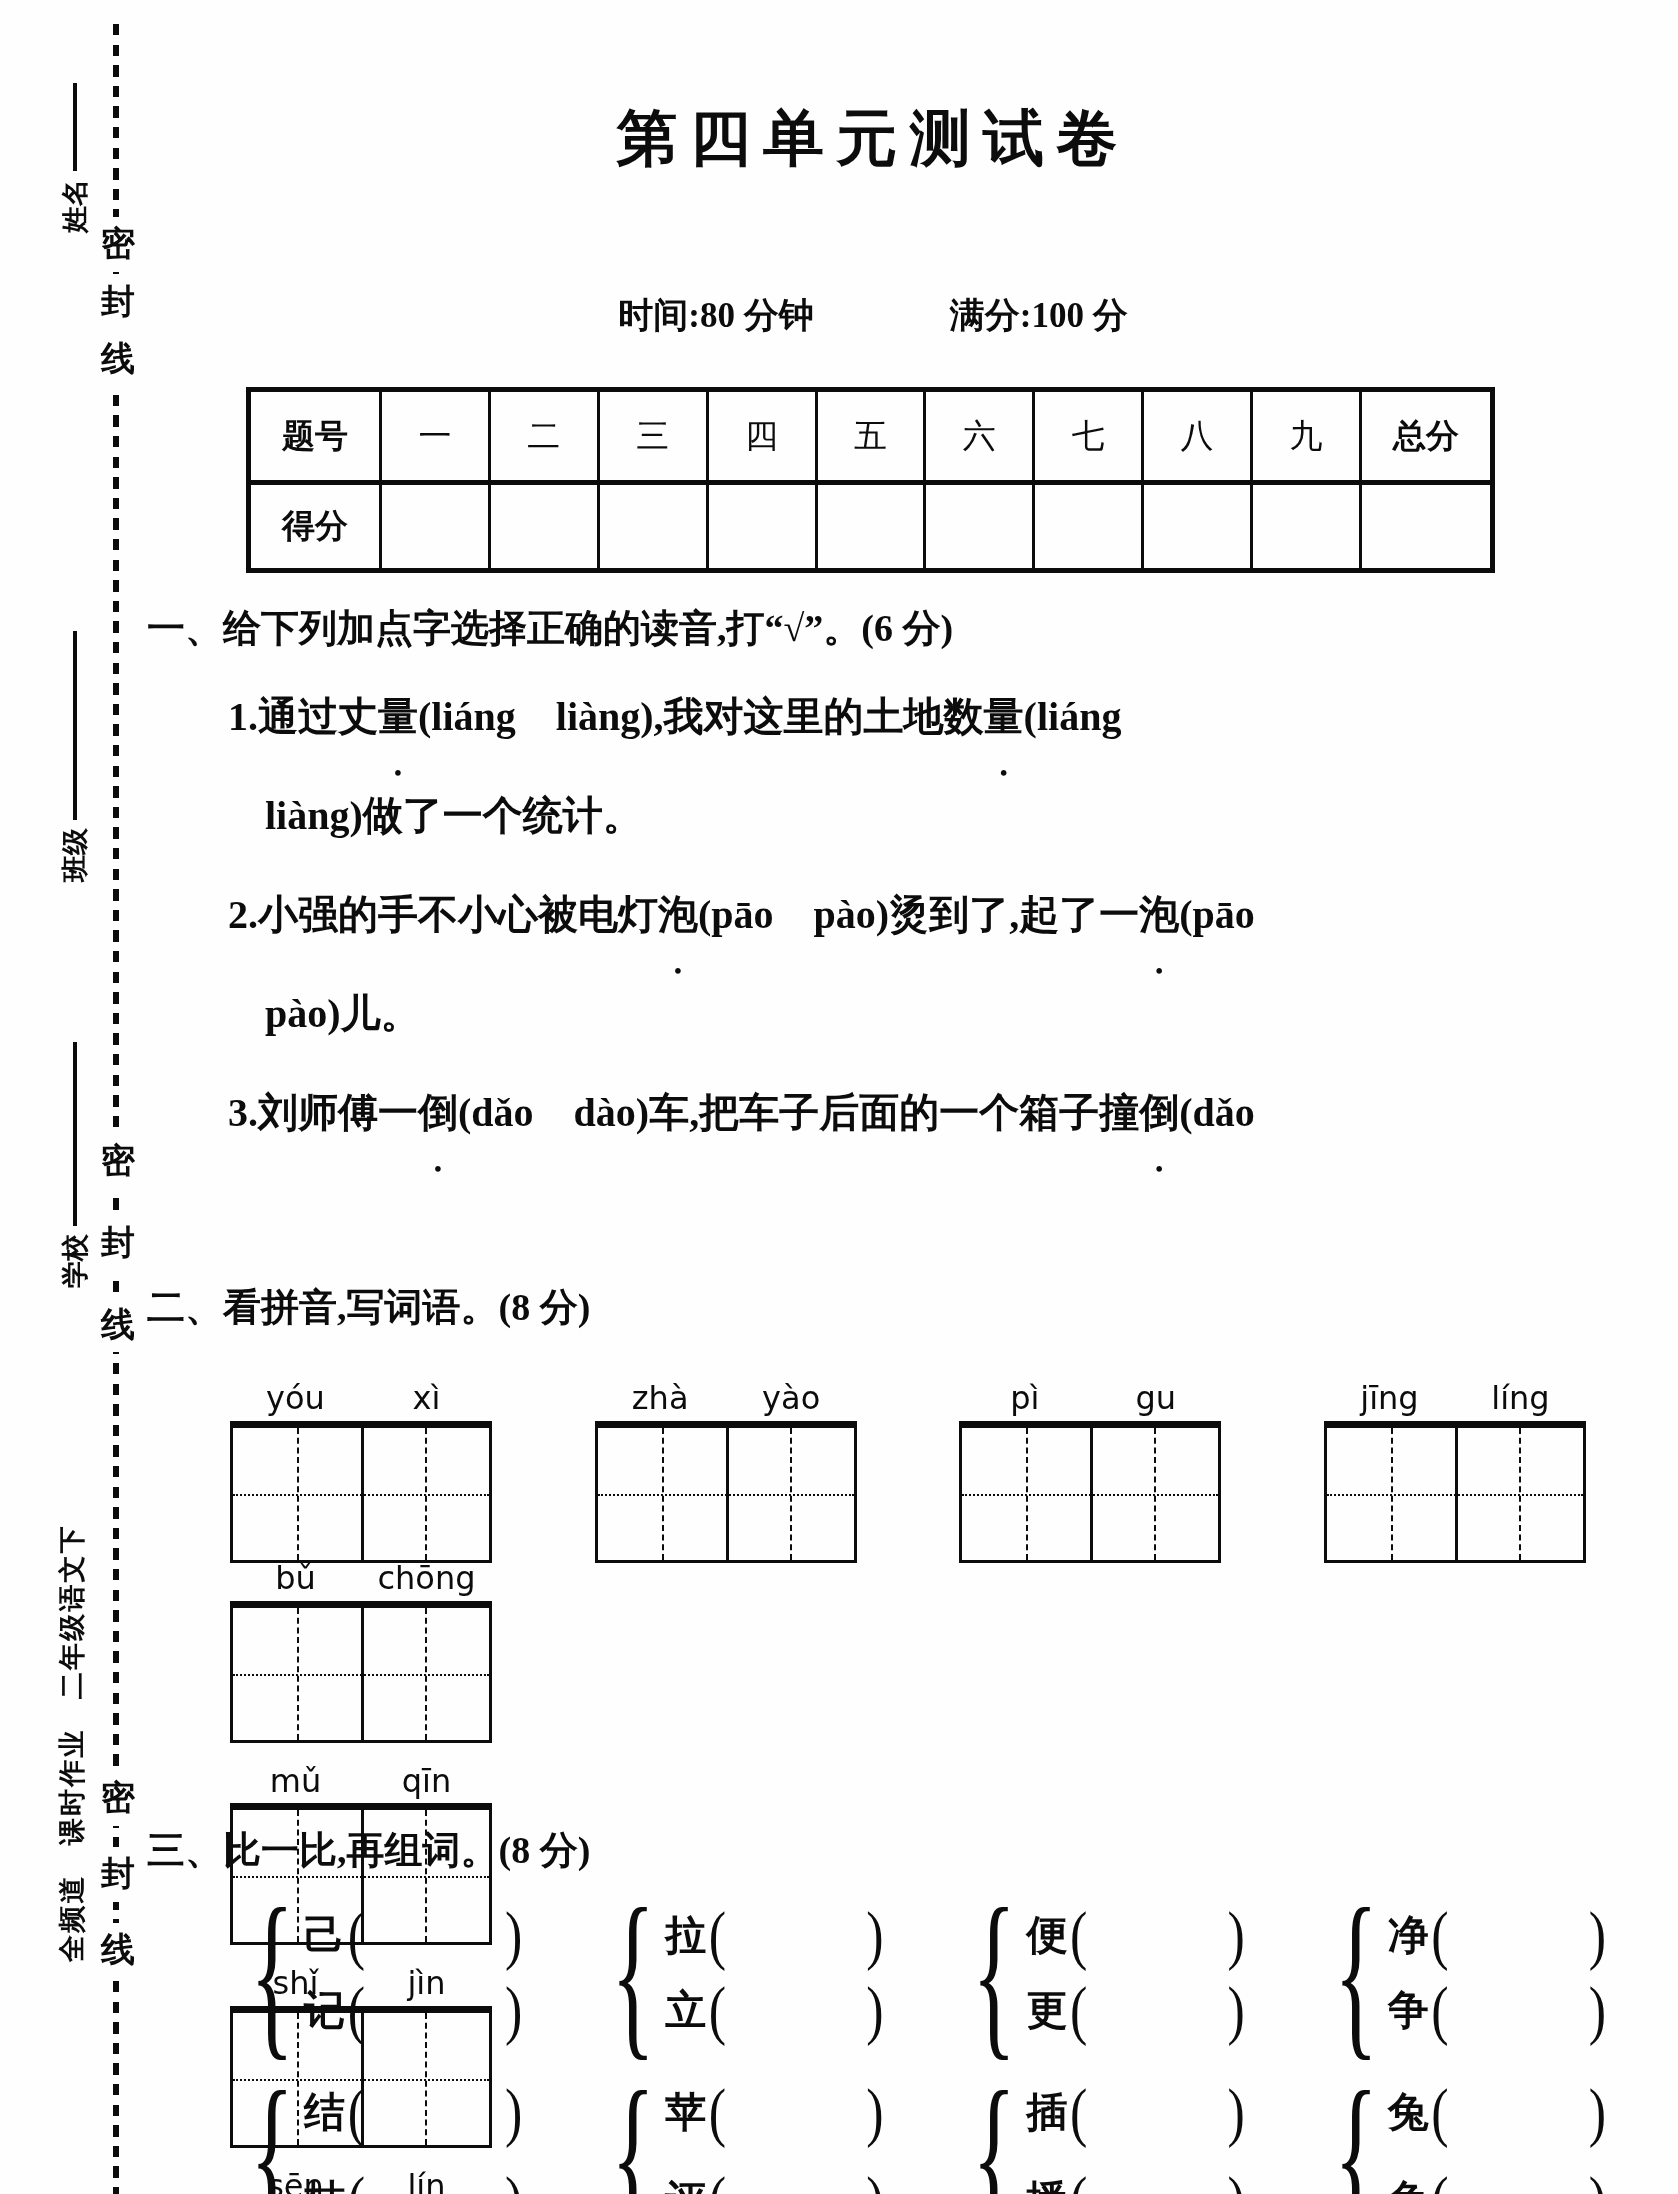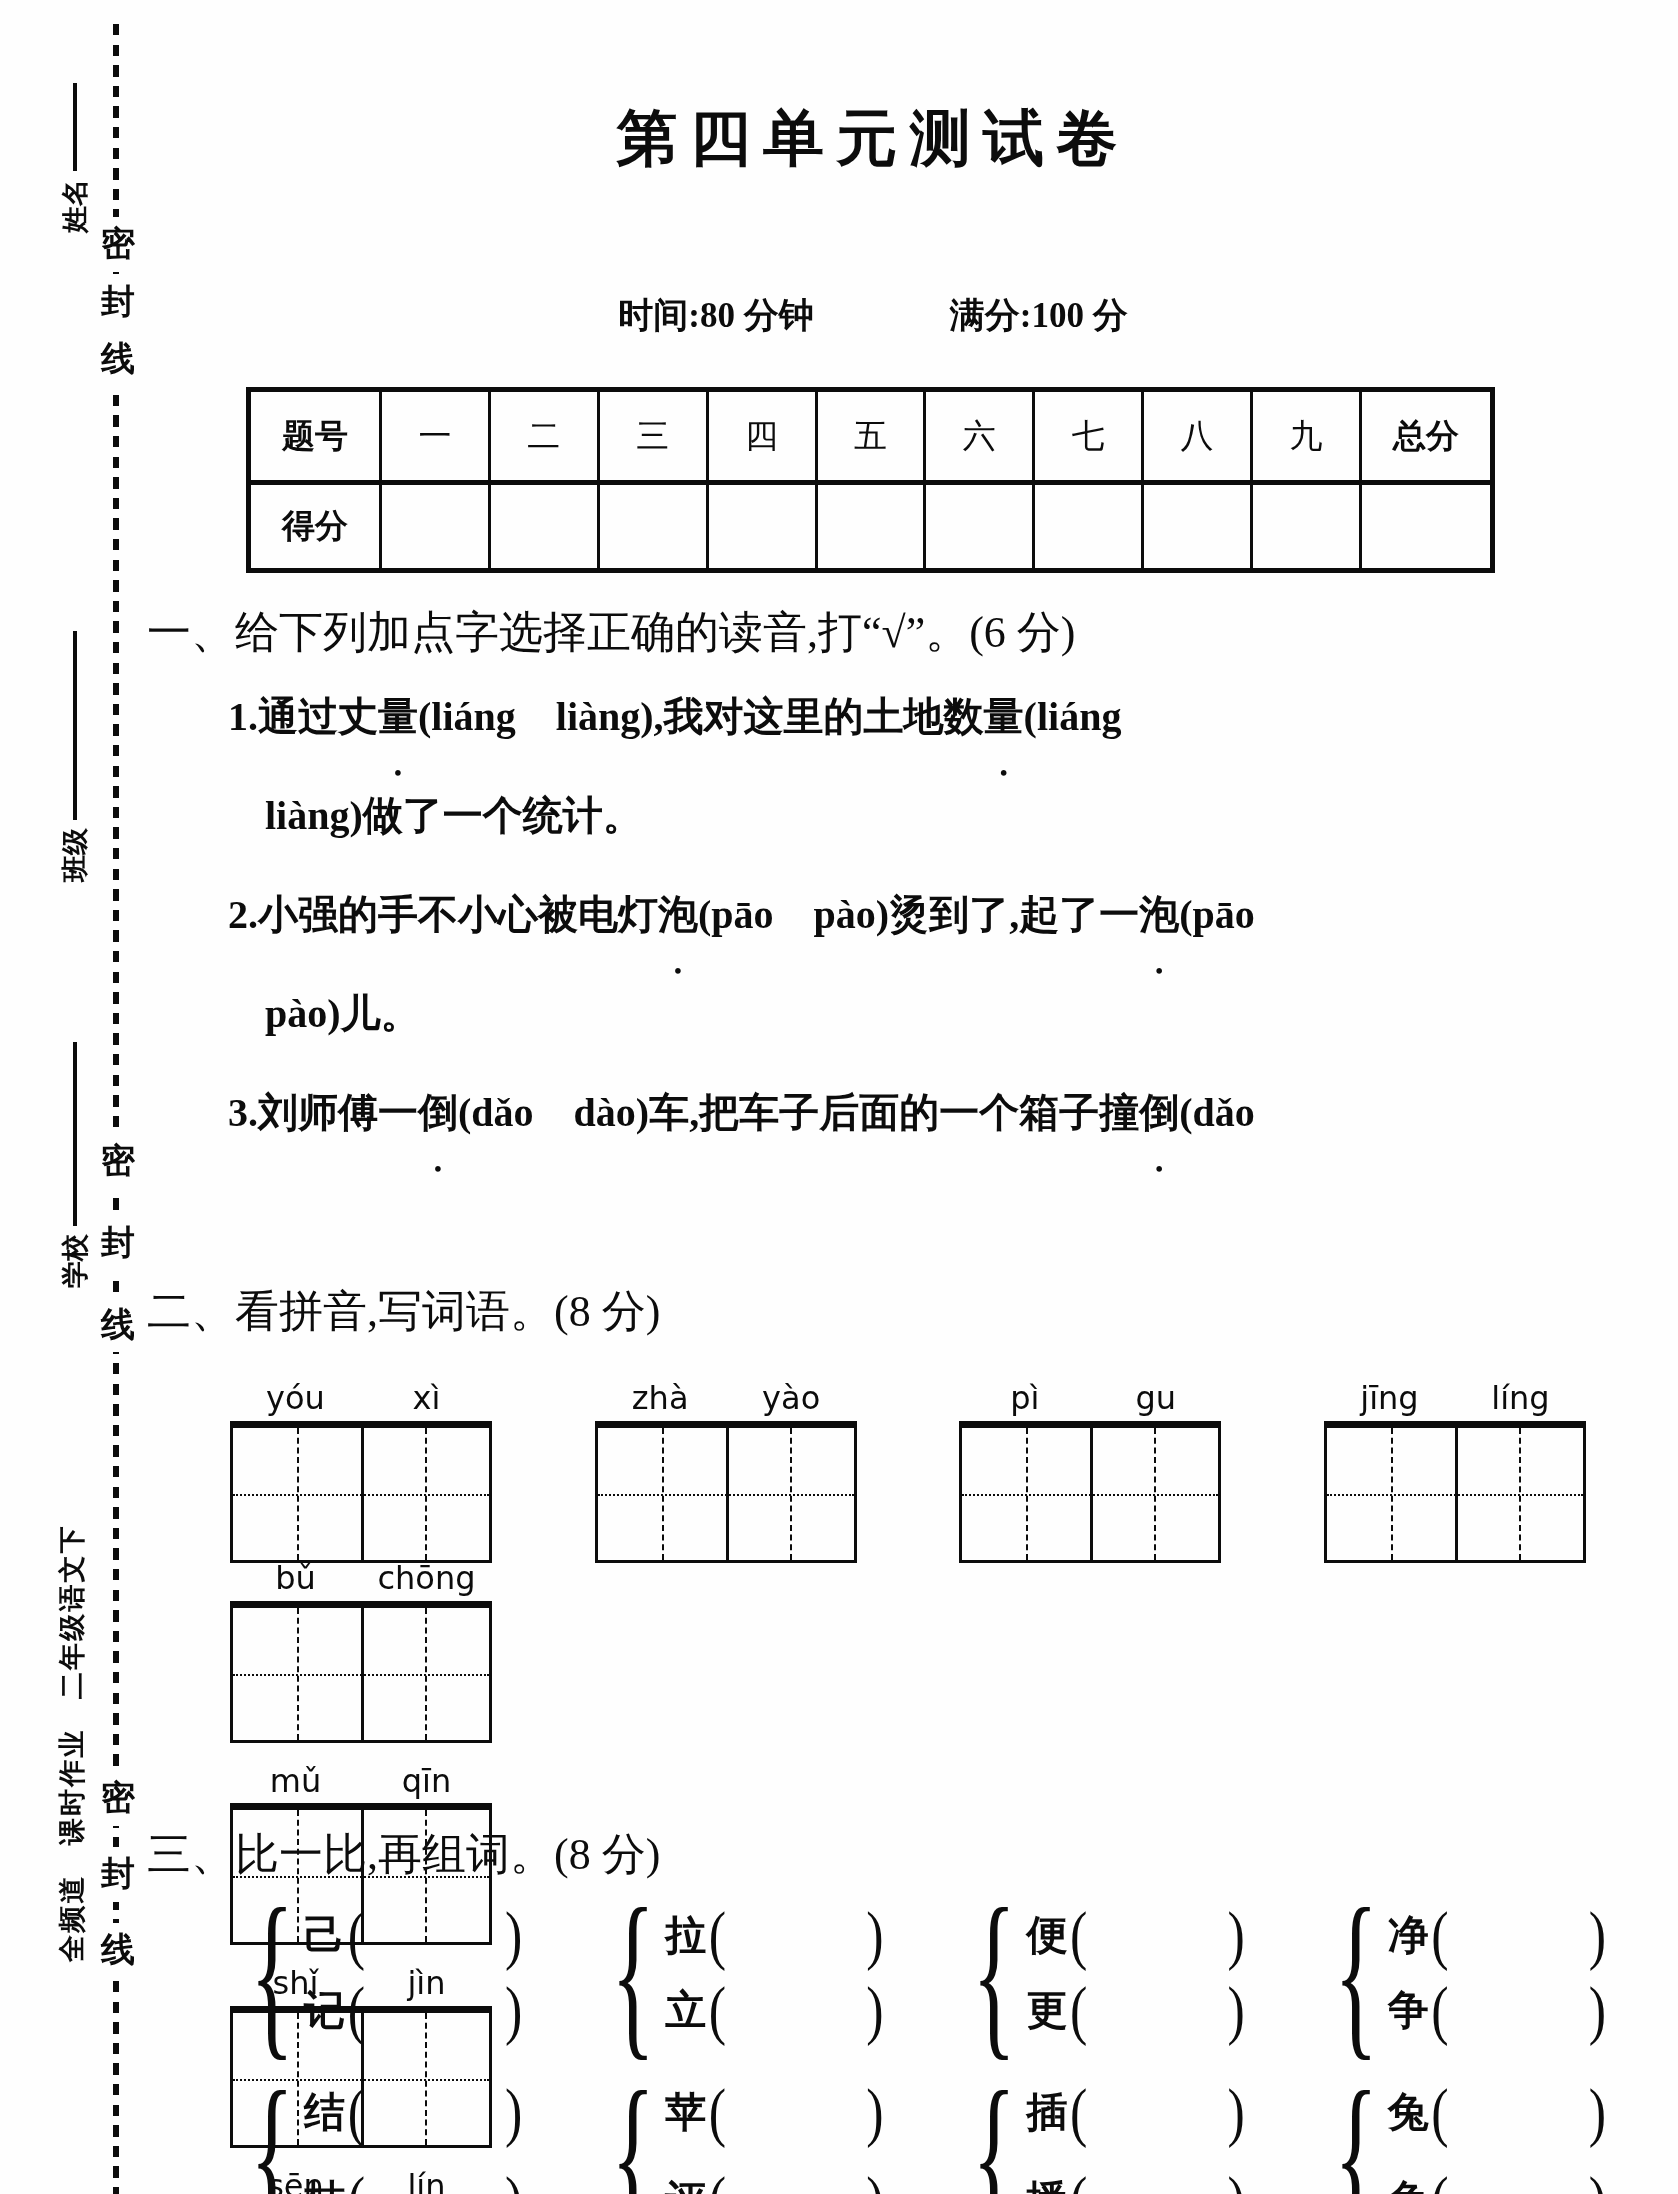--- a/index.html
+++ b/index.html
@@ -31,21 +31,21 @@
   
   table.score{position:absolute;left:246px;top:387px;width:1249px;border-collapse:collapse;
               border:5.7px solid #0c0c0c;table-layout:fixed;padding-left:32px;}
   table.score td{border:3.1px solid #0c0c0c;text-align:center;font-size:33px;padding:0;}
   table.score tr:first-child td{height:88px;border-bottom:5.7px solid #0c0c0c;}
   table.score tr:last-child td{height:83px;}
   table.score td.hd{font-weight:700;}
   table.score td:first-child,table.score td:last-child{width:128px;}
 
   
-  .sec-h{position:absolute;left:147px;font-size:44px;font-weight:400;white-space:nowrap;}
+  .sec-h{position:absolute;left:147px;font-size:38px;font-weight:700;white-space:nowrap;}
   #sec1-h{top:603px;} #sec2-h{top:1282px;} #sec3-h{top:1825px;}
 
   #sec1-items{position:absolute;left:228px;top:667px;width:1448px;}
   .item-line{height:99px;font-size:40px;font-weight:600;white-space:nowrap;line-height:99px;}
   .item-line.cont{padding-left:37px;}
   .ed{position:relative;display:inline-block;}
   .ed .mk{position:absolute;left:50%;transform:translateX(-50%);bottom:-18.4px;
           font-size:21px;line-height:1;font-style:normal;}
 
   .pin-row{position:absolute;left:230px;width:1356px;display:flex;justify-content:space-between;}

